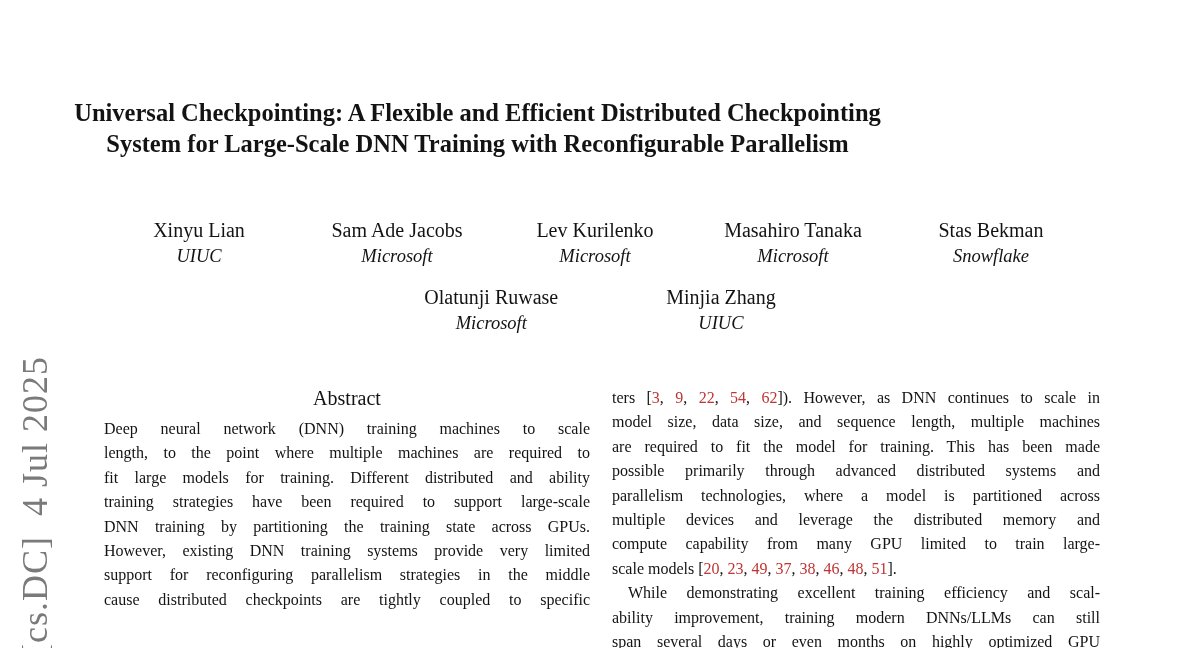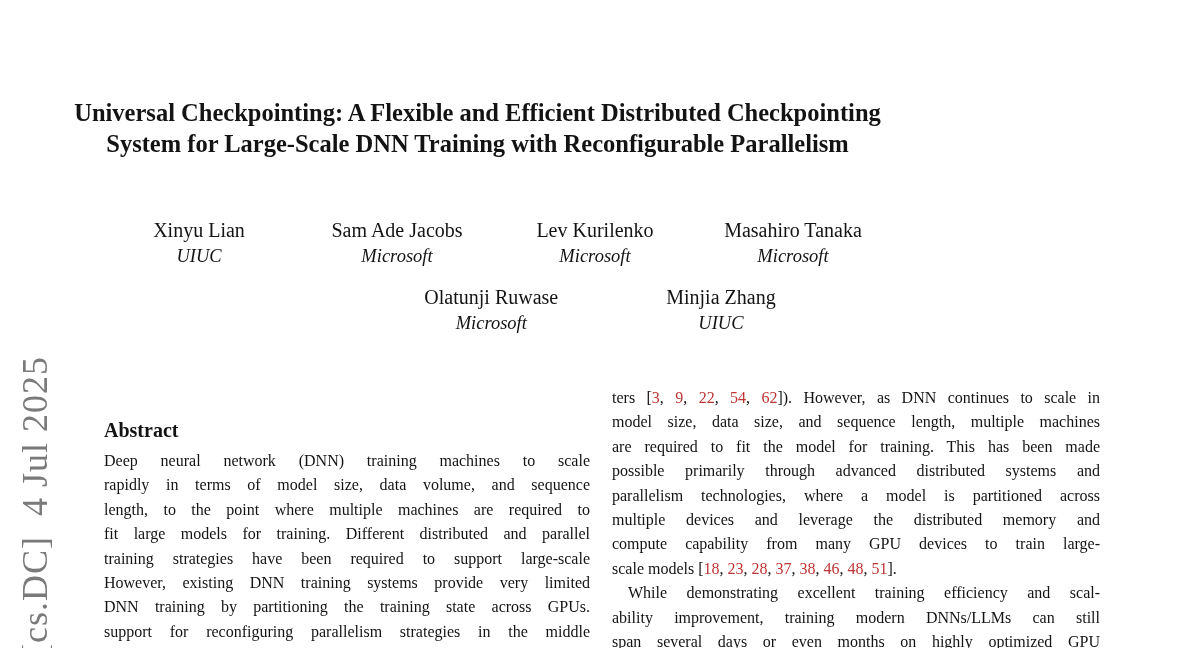--- a/index.html
+++ b/index.html
@@ -25,23 +25,22 @@
     position:absolute; left:0; width:1200px; top:284px;
     display:flex; justify-content:center; gap:108px;
   }
   .author { flex:0 0 auto; text-align:center; }
   .authors-row1 .author { flex:1 1 0; }
   .author .name  { font-size:20px; line-height:27px; }
   .author .affil { font-size:18.5px; line-height:25px; font-style:italic; }
   .col-left  { position:absolute; left:104px; width:486px; top:385px; }
   .col-right { position:absolute; left:612px; width:488px; top:386px; }
   .abs-heading {
-    text-align:left; font-weight:bold; font-size:20px; line-height:26px;
+    text-align:center; font-weight:normal; font-size:20px; line-height:26px;
     margin-bottom:6px;
-    margin-top:32px;
   }
   .jline {
     font-size:16px; line-height:24.4px;
     text-align:justify; text-align-last:justify;
   }
   .flush  { text-align-last:left; }
   .indent { text-indent:16px; }
   .cite { color:var(--cite,#bf3434); }
 </style>
 </head>
@@ -67,56 +66,57 @@
       </div>
       <div class="author">
         <div class="name">Lev Kurilenko</div>
         <div class="affil">Microsoft</div>
       </div>
       <div class="author">
         <div class="name">Masahiro Tanaka</div>
         <div class="affil">Microsoft</div>
       </div>
       <div class="author">
+        <div class="name">Stas Bekman</div>
+        <div class="affil">Snowflake</div>
       </div>
     </div>
 
   <div class="authors-row2" id="authors-row2">
       <div class="author">
         <div class="name">Olatunji Ruwase</div>
         <div class="affil">Microsoft</div>
       </div>
       <div class="author">
         <div class="name">Minjia Zhang</div>
         <div class="affil">UIUC</div>
       </div>
     </div>
 
   <div class="col-left">
     <div class="abs-heading">Abstract</div>
     <div id="abstract-lines">
         <div class="jline">Deep neural network (DNN) training machines to scale</div>
-        <div class="jline">rapidly in terms of model size, data volume, and sequence</div>
         <div class="jline">length, to the point where multiple machines are required to</div>
-        <div class="jline">fit large models for training. Different distributed and parallel</div>
+        <div class="jline">fit large models for training. Different distributed and ability</div>
         <div class="jline">training strategies have been required to support large-scale</div>
+        <div class="jline">DNN training by partitioning the training state across GPUs.</div>
         <div class="jline">However, existing DNN training systems provide very limited</div>
-        <div class="jline">DNN training by partitioning the training state across GPUs.</div>
         <div class="jline">support for reconfiguring parallelism strategies in the middle</div>
         <div class="jline">cause distributed checkpoints are tightly coupled to specific</div>
       </div>
   </div>
 
   <div class="col-right" id="right-col">
       <div class="jline">ters [<span class="cite">3</span>, <span class="cite">9</span>, <span class="cite">22</span>, <span class="cite">54</span>, <span class="cite">62</span>]). However, as DNN continues to scale in</div>
       <div class="jline">model size, data size, and sequence length, multiple machines</div>
       <div class="jline">are required to fit the model for training. This has been made</div>
       <div class="jline">possible primarily through advanced distributed systems and</div>
       <div class="jline">parallelism technologies, where a model is partitioned across</div>
       <div class="jline">multiple devices and leverage the distributed memory and</div>
-      <div class="jline">compute capability from many GPU devices to train large-</div>
-      <div class="jline flush">scale models [<span class="cite">18</span>, <span class="cite">23</span>, <span class="cite">28</span>, <span class="cite">37</span>, <span class="cite">38</span>, <span class="cite">46</span>, <span class="cite">48</span>, <span class="cite">51</span>].</div>
+      <div class="jline">compute capability from many GPU limited to train large-</div>
+      <div class="jline flush">scale models [<span class="cite">20</span>, <span class="cite">23</span>, <span class="cite">49</span>, <span class="cite">37</span>, <span class="cite">38</span>, <span class="cite">46</span>, <span class="cite">48</span>, <span class="cite">51</span>].</div>
       <div class="jline indent">While demonstrating excellent training efficiency and scal-</div>
       <div class="jline">ability improvement, training modern DNNs/LLMs can still</div>
       <div class="jline">span several days or even months on highly optimized GPU</div>
     </div>
 
 </div>
 
 </body></html>

